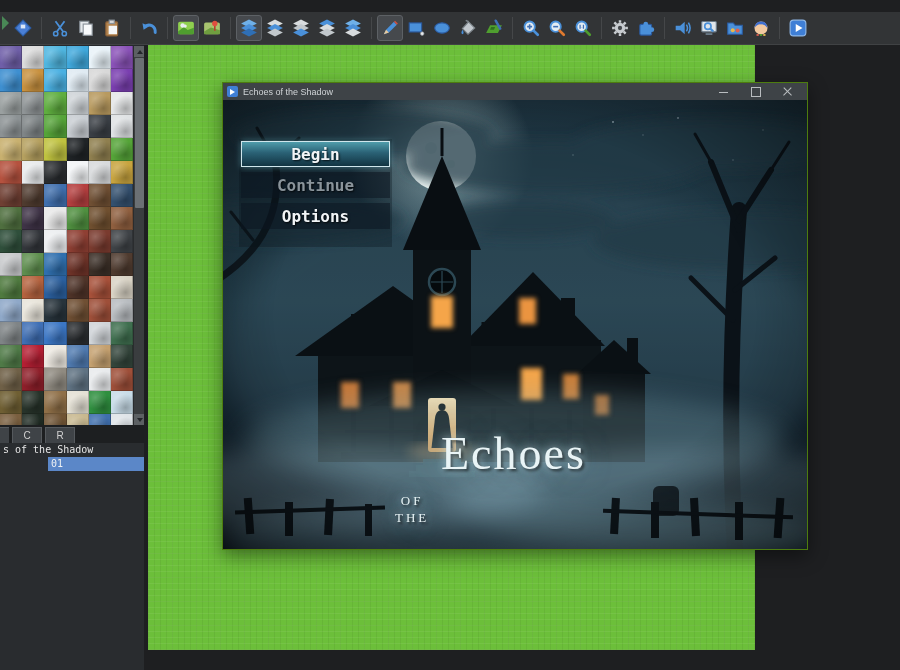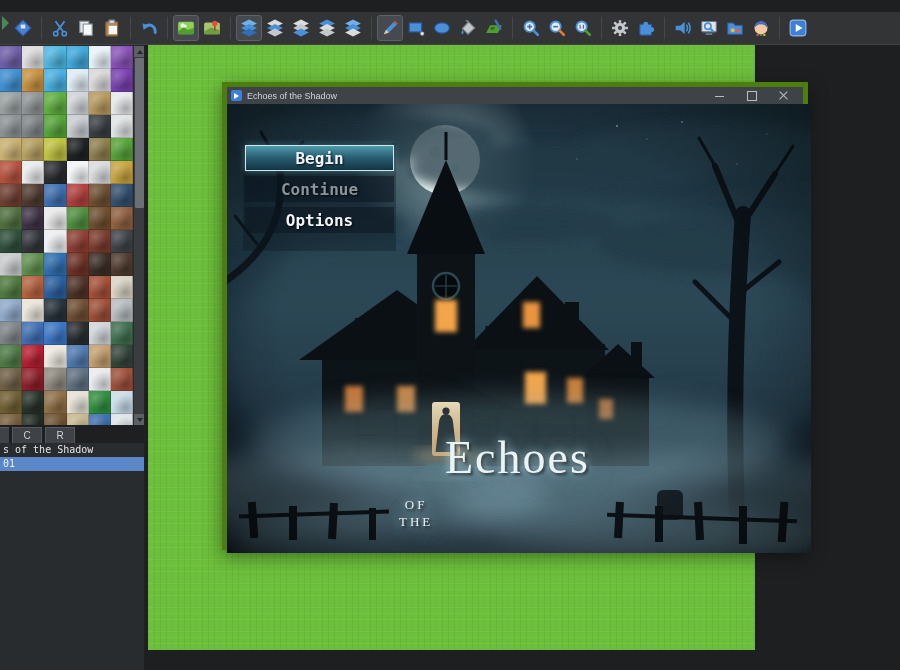--- a/index.html
+++ b/index.html
@@ -61,34 +61,34 @@
   .tab-sliver { height:16px; width:9px; background:#3f4347; border-top:1px solid #55595d;
                 margin-right:3px; }
 
   
   .maplist { position:absolute; left:0; top:398px; width:144px; height:227px;
              background:#292c2f; font-family:"DejaVu Sans Mono", monospace; }
   .ml-header { height:14px; color:#e6e6e6; font-size:10px; line-height:14px;
                padding-left:3px; white-space:nowrap; overflow:hidden; }
   .ml-row { height:14px; color:#eef1f4; font-size:10px; line-height:14px;
             padding-left:3px; }
-  .ml-row.selected { background:#5b87c8; }
+  .ml-row.selected { background:#5b87c8;margin-left:48px; }
 
   
   .map-area { position:absolute; left:148px; top:45px; width:607px; height:605px;
               background-color:#6cbf3a;
               background-image:
                 repeating-linear-gradient(0deg, rgba(255,255,255,.06) 0 1px, transparent 1px 6px),
                 repeating-linear-gradient(90deg, rgba(0,0,0,.05) 0 1px, transparent 1px 6px),
                 repeating-linear-gradient(0deg, rgba(0,0,0,.04) 0 1px, transparent 1px 24px),
                 repeating-linear-gradient(90deg, rgba(255,255,255,.04) 0 1px, transparent 1px 24px); }
 
   
   .gwin { position:absolute; left:222px; top:82px; width:586px; height:468px;
-          border:5px solid #4d7c0f; box-shadow:0 6px 18px rgba(0,0,0,.45);
+          border:1px solid #4d7c0f; box-shadow:0 6px 18px rgba(0,0,0,.45);
           background:#701a75; }
   .gwin-titlebar { position:relative; height:17px; background:#3e4347;
                    display:flex; align-items:center; padding-left:4px; }
   .gwin-appicon { width:11px; height:11px; border-radius:2px; background:#3f7fd6;
                   position:relative; flex:0 0 auto; }
   .gwin-appicon::after { content:""; position:absolute; left:3px; top:2.5px;
       border-left:5px solid #fff; border-top:3px solid transparent; border-bottom:3px solid transparent; }
   .gwin-title { color:#cfd3d6; font-size:9px; margin-left:5px; flex:1 1 auto;
                 white-space:nowrap; overflow:hidden; }
   .gwin-ctrls { display:flex; align-items:center; gap:22px; padding-right:14px; }

